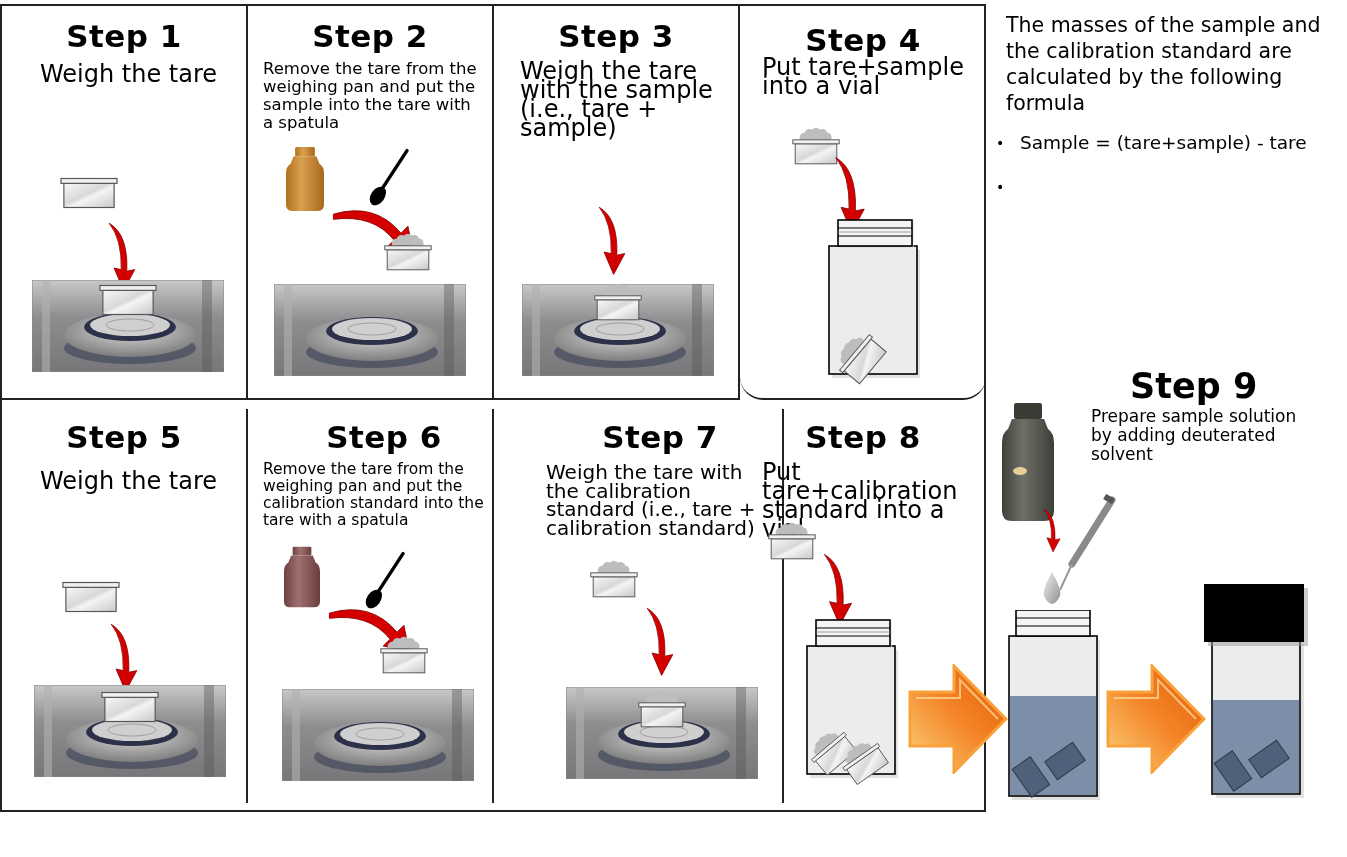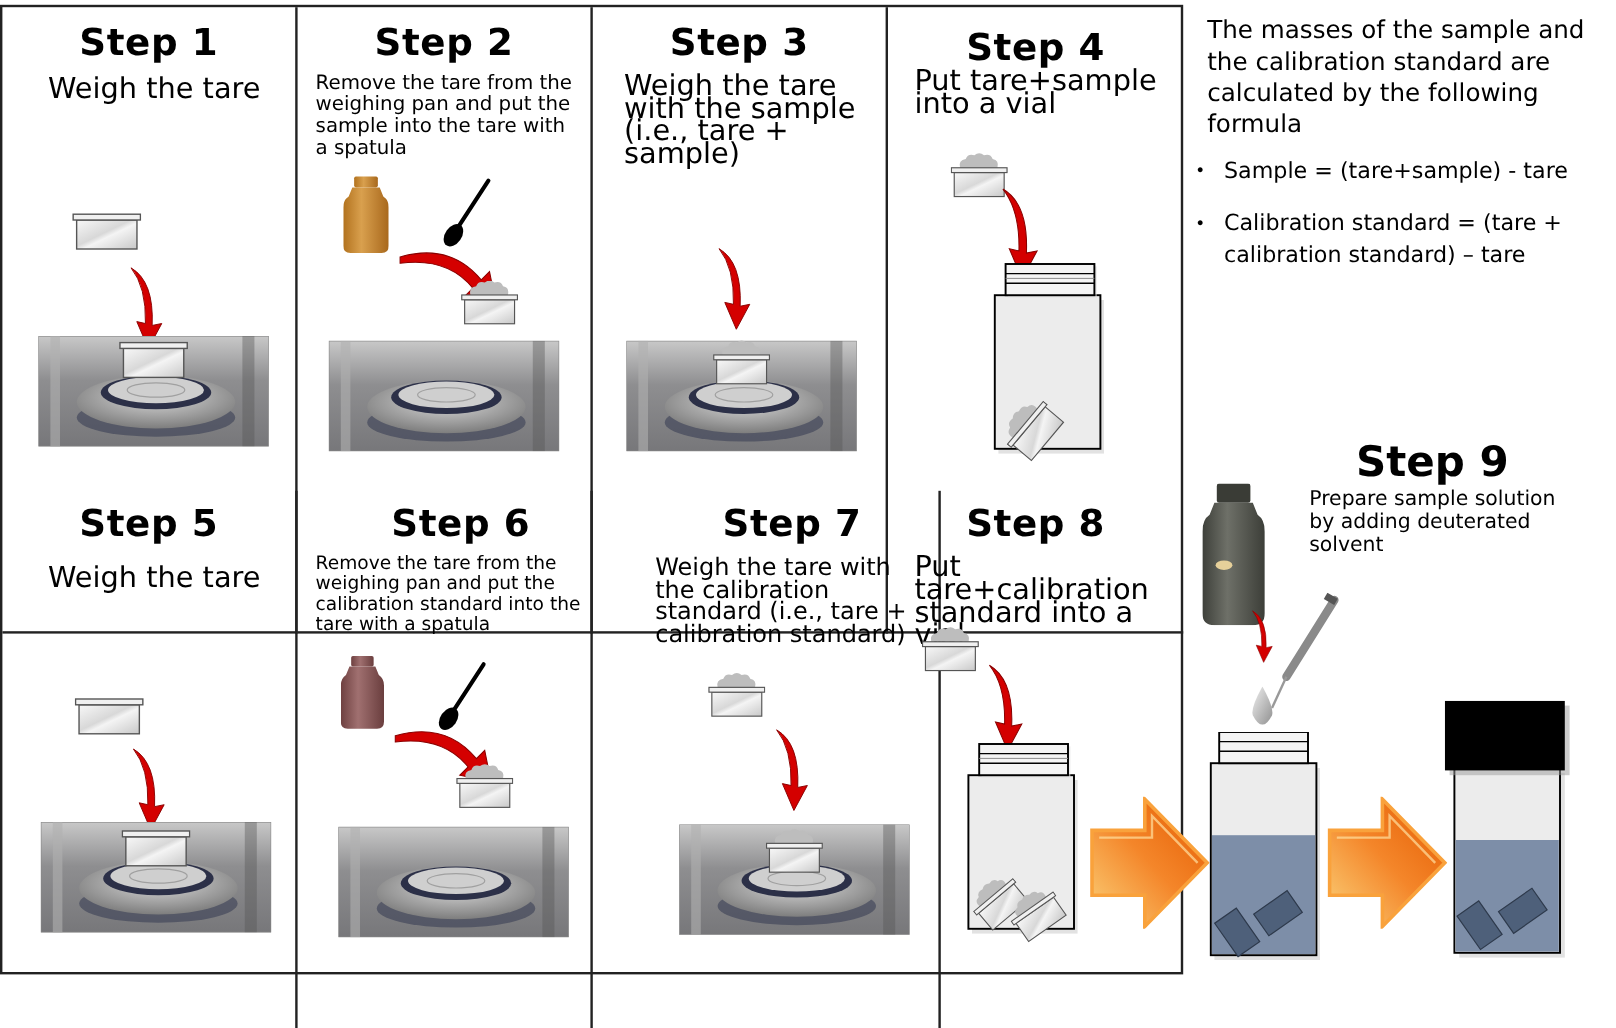--- a/index.html
+++ b/index.html
@@ -1,20 +1,20 @@
 <!DOCTYPE html>
 <html><head>
 <meta charset="utf-8">
 <style>
   html, body { margin: 0; padding: 0; background: #ffffff; }
   body { width: 1347px; height: 857px; position: relative; overflow: hidden;
          font-family: "DejaVu Sans", sans-serif; color: #000; }
   .grid { position: absolute; left: 0; top: 4px; width: 986px; height: 808px;
           border: 2px solid #222; box-sizing: border-box; }
-  .cell { position: absolute; width: 246px; height: 522px; box-sizing: border-box;
+  .cell { position: absolute; width: 246px; height: 394px; box-sizing: border-box;
           border-right: 2px solid #222; border-bottom: 2px solid #222; padding-left: 32px; }
   .cell.c4 { border-right: none; }
   .cell.r2 { border-bottom: none; }
   .step-title { position: absolute; left: 0; right: 0; text-align: center;
                 font-weight: bold; font-size: 31px; letter-spacing: 0.5px; }
   .step-desc { position: absolute; font-size: 16.5px; line-height: 18px; }
   .step-desc.big { font-size: 24px; line-height: 21px; }
   .illus { position: absolute; }
   .formula { position: absolute; left: 1006px; top: 12px; width: 330px; font-size: 20.5px; line-height: 26px; }
   .formula ul { list-style: none; margin: 14px 0 0 0; padding: 0; font-size: 18.5px; line-height: 26px; }
@@ -164,21 +164,21 @@
         <use href="#redarrow"></use>
       </svg>
     <svg class="illus" style="left:28px;top:278px;" width="192" height="92">
         <use href="#balance"></use>
       </svg>
     <svg class="illus" style="left:100px;top:276px;" width="48" height="42">
         <use href="#tare-full"></use>
       </svg>
   </div>
 
-  <div class="cell c4" style="left:738px;top:0;">
+  <div class="cell c4" style="left:738px;top:0;border-radius:23px;">
     <div class="step-title" style="top:16px;">Step 4</div>
     <div class="step-desc big" style="left:22px;top:52px;width:210px;line-height:19px;">Put tare+sample into a vial</div>
     <svg class="illus" style="left:52px;top:120px;" width="48" height="42">
         <use href="#tare-full"></use>
       </svg>
     <svg class="illus" style="left:90px;top:148px;" width="40" height="80">
         <use href="#redarrow"></use>
       </svg>
     <svg class="illus" style="left:86px;top:203px;" width="96" height="182">
         <use href="#vial"></use>
@@ -260,21 +260,21 @@
     <svg class="illus" style="left:102px;top:332px;" width="44" height="40" transform="rotate(-35)">
         <use href="#tare-full"></use>
       </svg>
   </div>
 </div>
 
 <div class="formula">
   <div>The masses of the sample and the calibration standard are calculated by the following formula</div>
   <ul>
     <li><span class="bullet">•</span><span>Sample = (tare+sample) - tare</span></li>
-    <li><span class="bullet">•</span><span>Calibration standard = (tare + calibration standard) – tare</span></li>
+    <li><span class="bullet">•</span></li>
   </ul>
 </div>
 
 <div class="step9-title">Step 9</div>
 <div class="step9-desc">Prepare sample solution by adding deuterated solvent</div>
 
 <svg class="illus" style="left:1002px;top:403px;" width="52" height="118">
   <rect x="12" y="0" width="28" height="16" rx="2" fill="#3a3c36"></rect>
   <path d="M10 16 L42 16 L46 26 Q52 30 52 40 L52 108 Q52 118 42 118 L10 118 Q0 118 0 108 L0 40 Q0 30 6 26 Z" fill="url(#darkb)"></path>
   <ellipse cx="18" cy="68" rx="7" ry="4" fill="#e6d09a"></ellipse>

